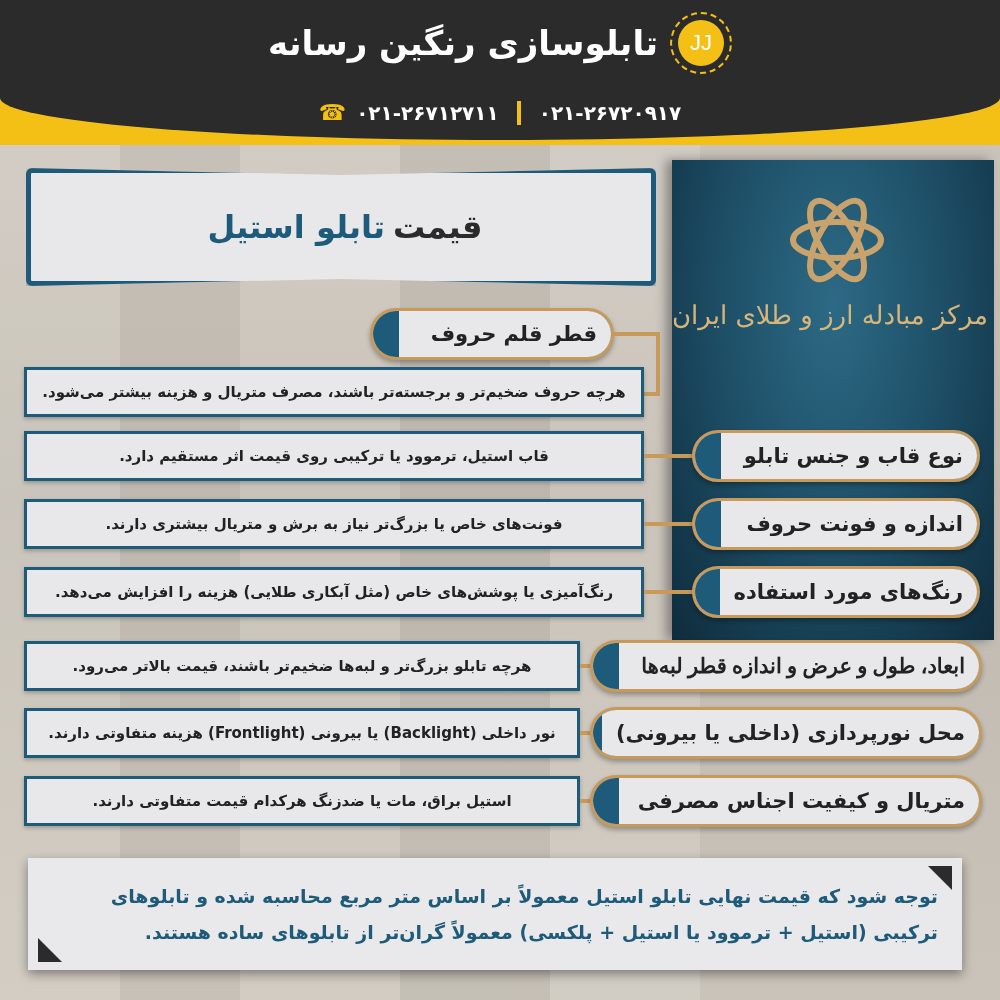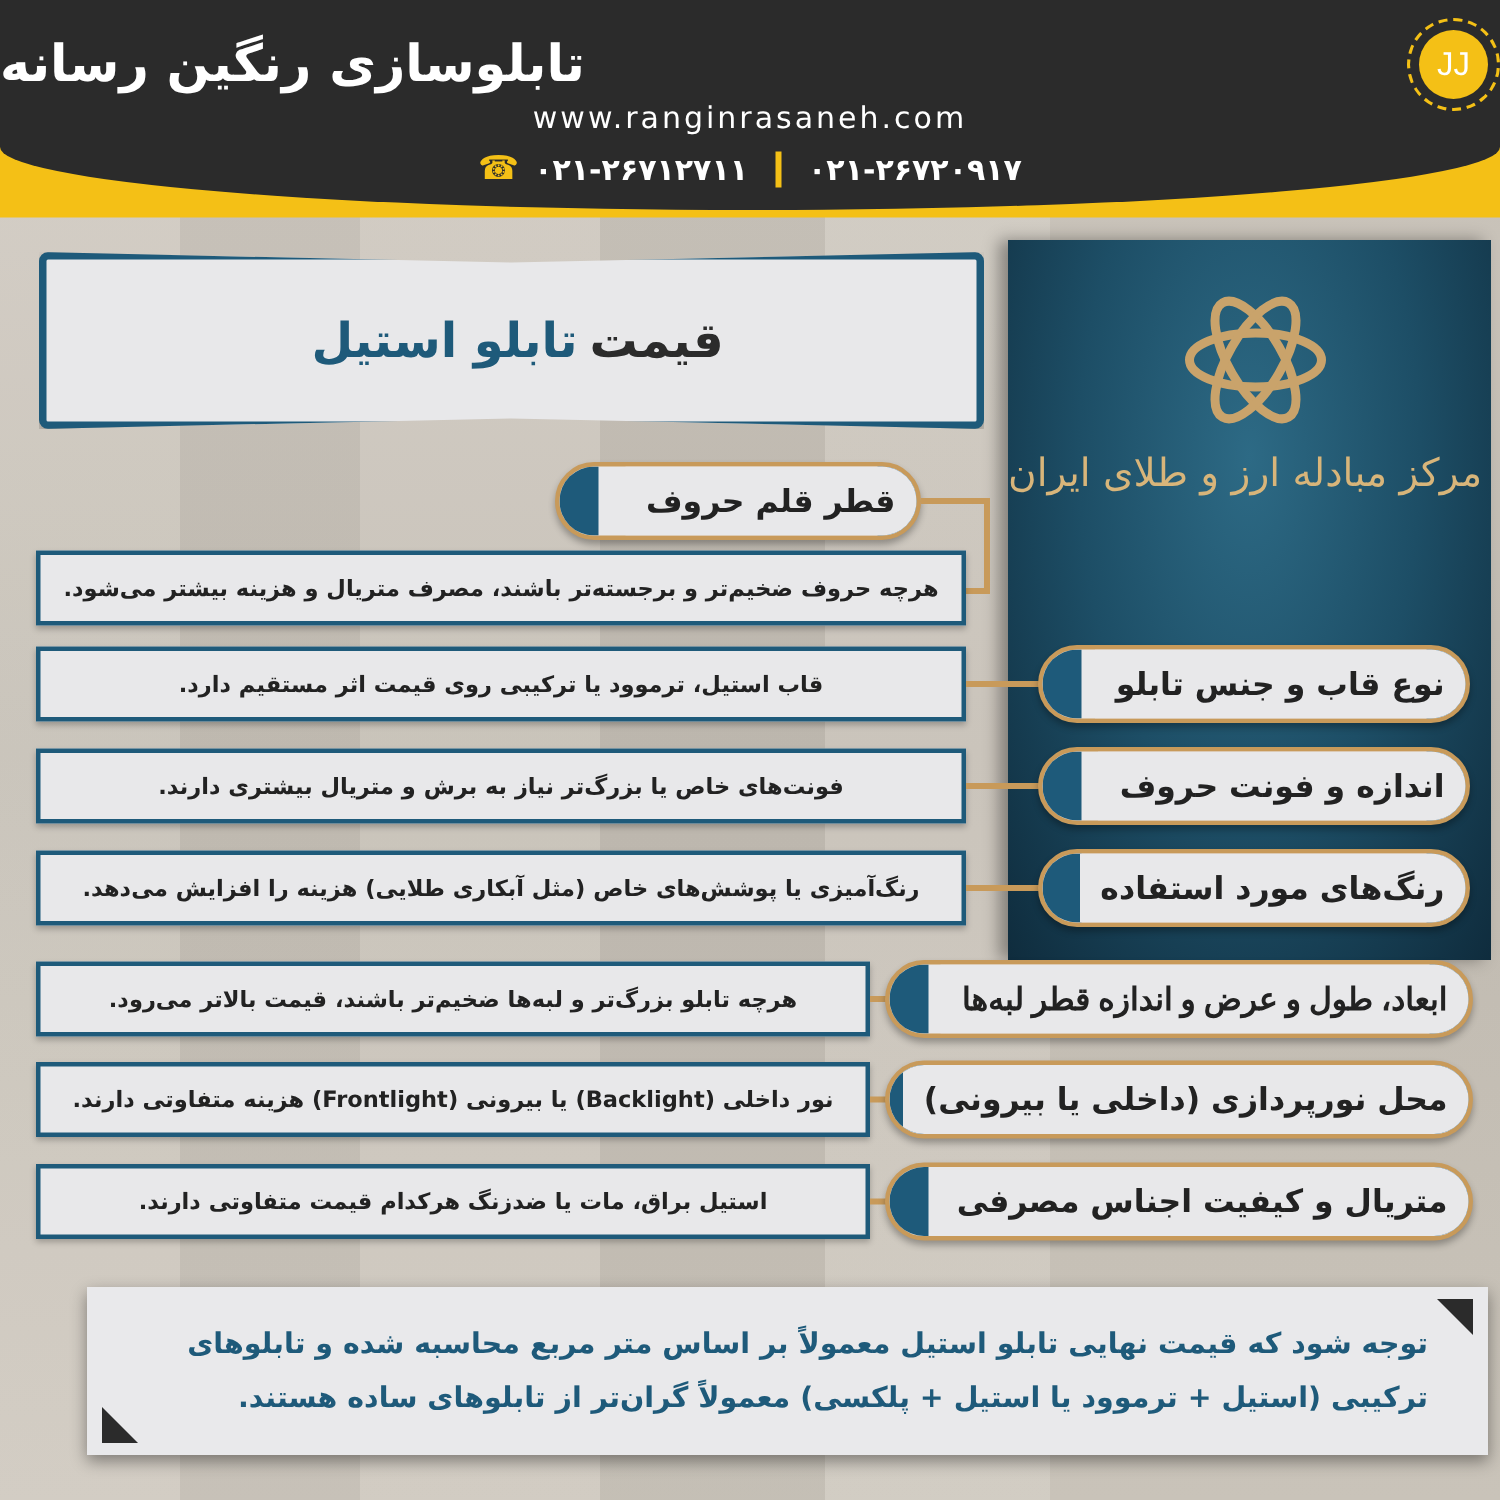--- a/index.html
+++ b/index.html
@@ -20,21 +20,21 @@
     position: absolute; left: 0; top: 0; width: 1000px; height: 145px;
     background: #f4c016;
   }
   .header-dark {
     position: absolute; left: 0; top: 0; width: 1000px; height: 140px;
     background: #2b2b2b;
     border-radius: 0 0 50% 50% / 0 0 42px 42px;
   }
   .brand-row {
     position: absolute; top: 12px; left: 0; width: 1000px;
-    display: flex; justify-content: space-between; align-items: center; gap: 12px;
+    display: flex; justify-content: center; align-items: center; gap: 12px;
   }
   .brand-title {
     color: #ffffff; font-size: 34px; font-weight: bold; direction: rtl;
   }
   .logo {
     width: 62px; height: 62px; border-radius: 50%;
     border: 2px dashed #f4c016;
     display: flex; align-items: center; justify-content: center;
   }
   .logo-inner {
@@ -123,22 +123,21 @@
   }
   .connector { position: absolute; background: #c89a5a; height: 4px; }
   .vconnector { position: absolute; background: #c89a5a; width: 4px; }
 
   
   .note {
     position: absolute; left: 28px; top: 858px; width: 934px; height: 112px;
     background: #e9e9eb;
     box-shadow: 0 4px 10px rgba(0,0,0,0.4);
     display: flex; align-items: center; justify-content: center;
-    padding: 0 40px;
-    margin-left: 30px;
+    padding: 0 24px;
   }
   .note-text {
     direction: rtl; text-align: right; color: #1e5a7a;
     font-size: 19px; font-weight: bold; line-height: 36px;
   }
   .corner-tr {
     position: absolute; right: 10px; top: 8px; width: 0; height: 0;
     border-top: 24px solid #2b2b2b; border-left: 24px solid transparent;
   }
   .corner-bl {
@@ -152,21 +151,20 @@
 <div class="bg"></div>
 
 <div class="header"></div>
 <div class="header-dark">
   <div class="brand-row">
     <span class="brand-title">تابلوسازی رنگین رسانه</span>
     <div class="logo">
       <div class="logo-inner">JJ</div>
     </div>
   </div>
-  <div class="website">www.ranginrasaneh.com</div>
   <div class="phones">
     <span class="phone-icon">☎</span>
     <span>۰۲۱-۲۶۷۱۲۷۱۱</span>
     <span class="phone-sep"></span>
     <span>۰۲۱-۲۶۷۲۰۹۱۷</span>
   </div>
 </div>
 
 <div class="photo">
   <svg class="photo-emblem" viewBox="0 0 100 100">

